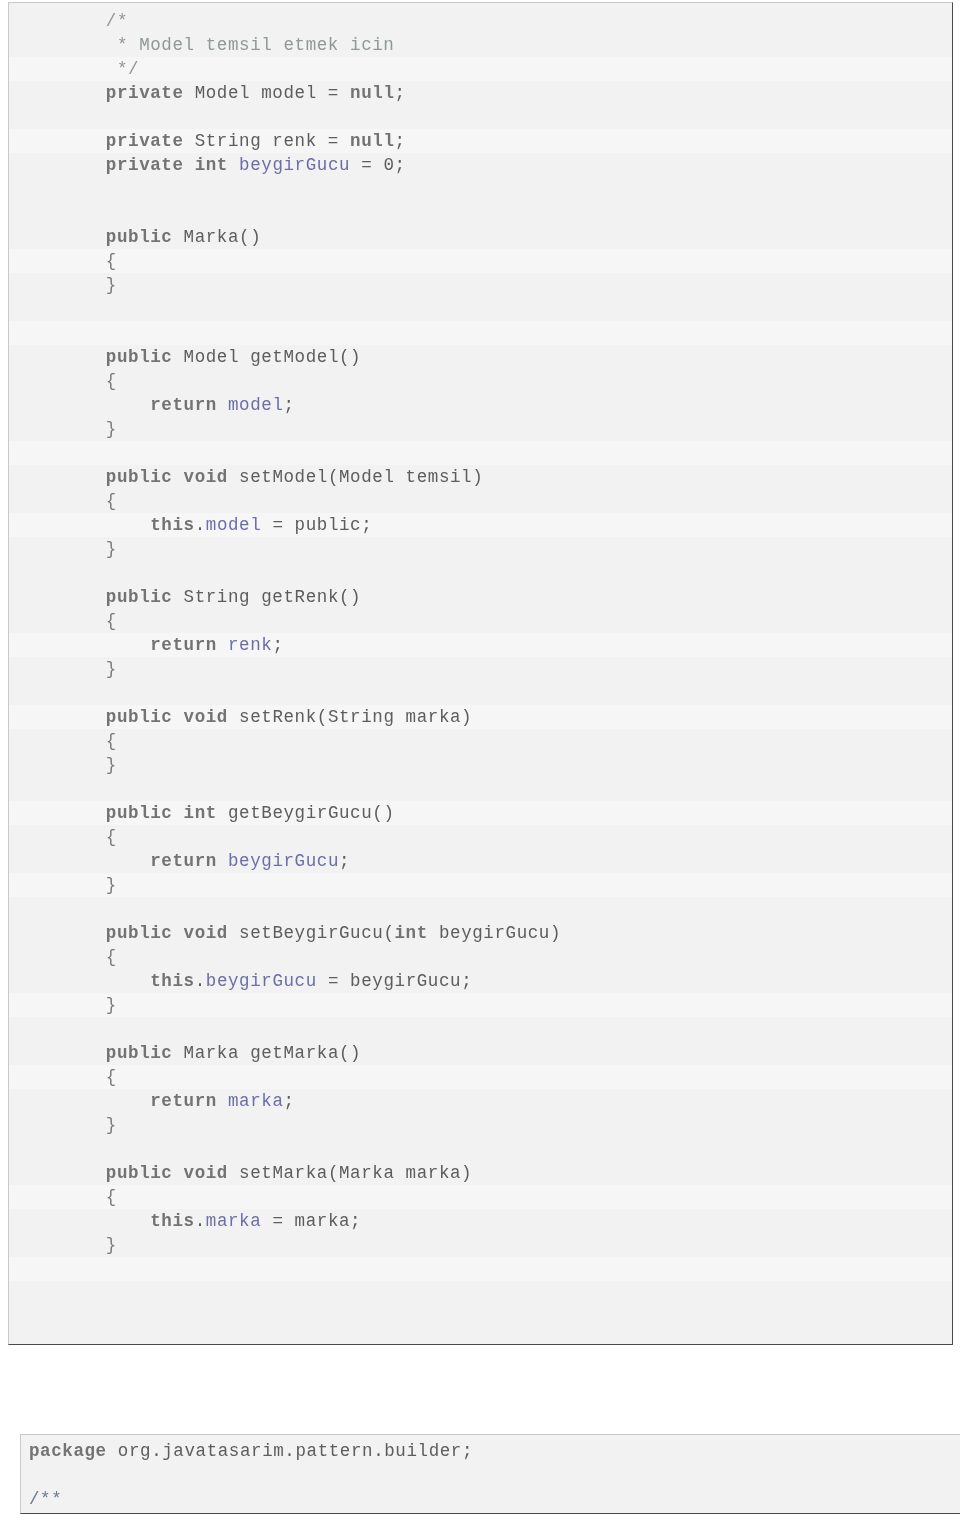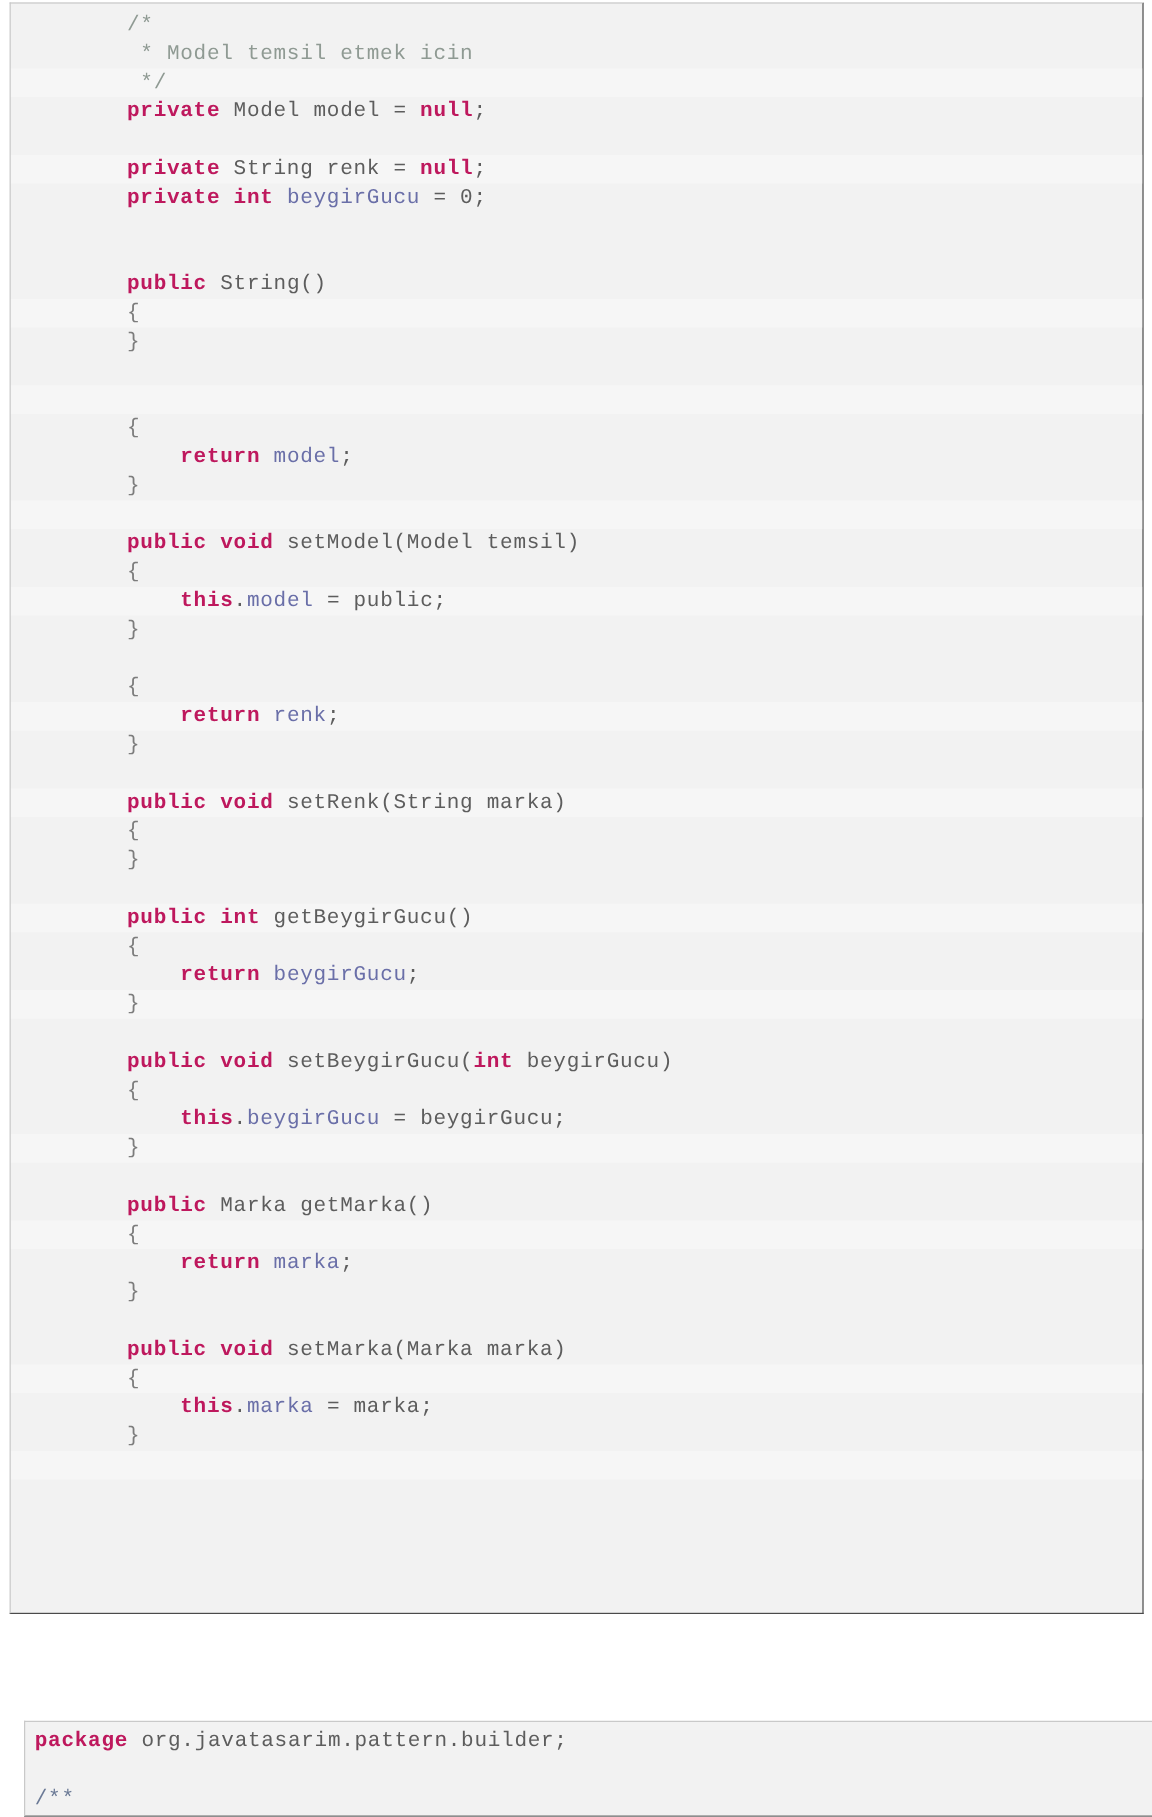--- a/index.html
+++ b/index.html
@@ -67,21 +67,21 @@
   .primary .line { padding-left: 8px; }
   .secondary .line { padding-left: 8px; }
 
   
   .line.band {
     background: #f6f6f6;
   }
 
   
   .kw {
-    color: #be185d;
+    color: #737373;
     font-weight: bold;
   }
   .cmt {
     color: #8f9a93;
   }
   .cmt2 {
     color: #6b7a96;
   }
   .fld {
     color: #6a6fa8;
@@ -106,34 +106,36 @@
     <div class="code-lines">
         <span class="line"><span class="pln">        </span><span class="cmt">/*</span></span>
         <span class="line"><span class="pln">        </span><span class="cmt"> * Model temsil etmek icin</span></span>
         <span class="line band"><span class="pln">        </span><span class="cmt"> */</span></span>
         <span class="line"><span class="pln">        </span><span class="kw">private</span><span class="pln"> Model model = </span><span class="kw">null</span><span class="pln">;</span></span>
         <span class="line">&nbsp;</span>
         <span class="line band"><span class="pln">        </span><span class="kw">private</span><span class="pln"> String renk = </span><span class="kw">null</span><span class="pln">;</span></span>
         <span class="line"><span class="pln">        </span><span class="kw">private</span><span class="pln"> </span><span class="kw">int</span><span class="pln"> </span><span class="fld">beygirGucu</span><span class="pln"> = 0;</span></span>
         <span class="line">&nbsp;</span>
         <span class="line">&nbsp;</span>
-        <span class="line"><span class="pln">        </span><span class="kw">public</span><span class="pln"> String()</span></span>
+        <span class="line"><span class="pln">        </span><span class="kw">public</span><span class="pln"> Marka()</span></span>
         <span class="line band"><span class="pln">        </span><span class="brace">{</span></span>
         <span class="line"><span class="pln">        </span><span class="brace">}</span></span>
         <span class="line">&nbsp;</span>
         <span class="line band">&nbsp;</span>
+        <span class="line"><span class="pln">        </span><span class="kw">public</span><span class="pln"> Model getModel()</span></span>
         <span class="line"><span class="pln">        </span><span class="brace">{</span></span>
         <span class="line"><span class="pln">        </span><span class="pln">    </span><span class="kw">return</span><span class="pln"> </span><span class="fld">model</span><span class="pln">;</span></span>
         <span class="line"><span class="pln">        </span><span class="brace">}</span></span>
         <span class="line band">&nbsp;</span>
         <span class="line"><span class="pln">        </span><span class="kw">public</span><span class="pln"> </span><span class="kw">void</span><span class="pln"> setModel(Model temsil)</span></span>
         <span class="line"><span class="pln">        </span><span class="brace">{</span></span>
         <span class="line band"><span class="pln">        </span><span class="pln">    </span><span class="kw">this</span><span class="pln">.</span><span class="fld">model</span><span class="pln"> = public;</span></span>
         <span class="line"><span class="pln">        </span><span class="brace">}</span></span>
         <span class="line">&nbsp;</span>
+        <span class="line"><span class="pln">        </span><span class="kw">public</span><span class="pln"> String getRenk()</span></span>
         <span class="line"><span class="pln">        </span><span class="brace">{</span></span>
         <span class="line band"><span class="pln">        </span><span class="pln">    </span><span class="kw">return</span><span class="pln"> </span><span class="fld">renk</span><span class="pln">;</span></span>
         <span class="line"><span class="pln">        </span><span class="brace">}</span></span>
         <span class="line">&nbsp;</span>
         <span class="line band"><span class="pln">        </span><span class="kw">public</span><span class="pln"> </span><span class="kw">void</span><span class="pln"> setRenk(String marka)</span></span>
         <span class="line"><span class="pln">        </span><span class="brace">{</span></span>
         <span class="line"><span class="pln">        </span><span class="brace">}</span></span>
         <span class="line">&nbsp;</span>
         <span class="line band"><span class="pln">        </span><span class="kw">public</span><span class="pln"> </span><span class="kw">int</span><span class="pln"> getBeygirGucu()</span></span>
         <span class="line"><span class="pln">        </span><span class="brace">{</span></span>

